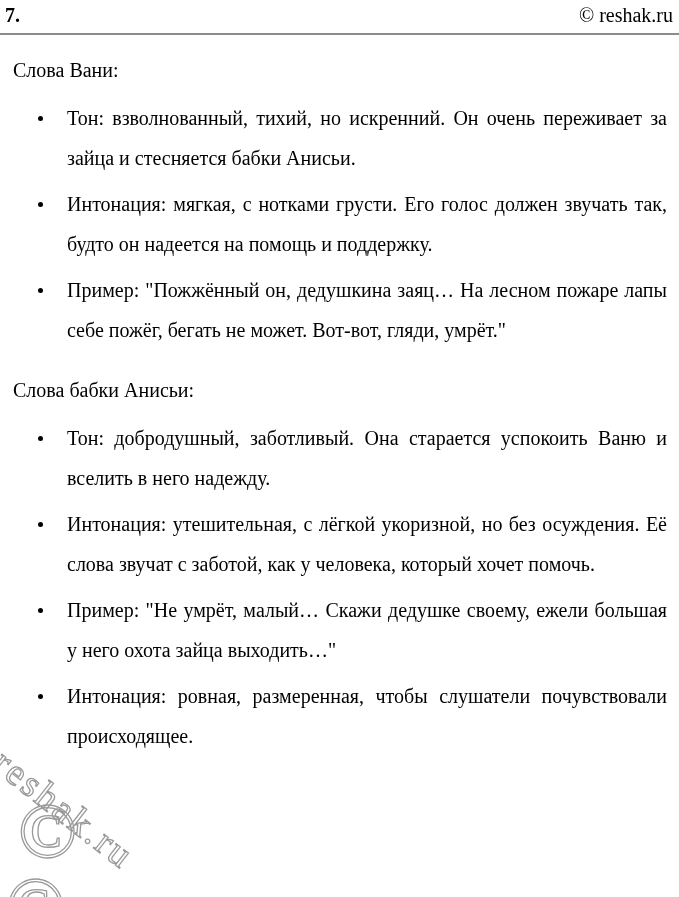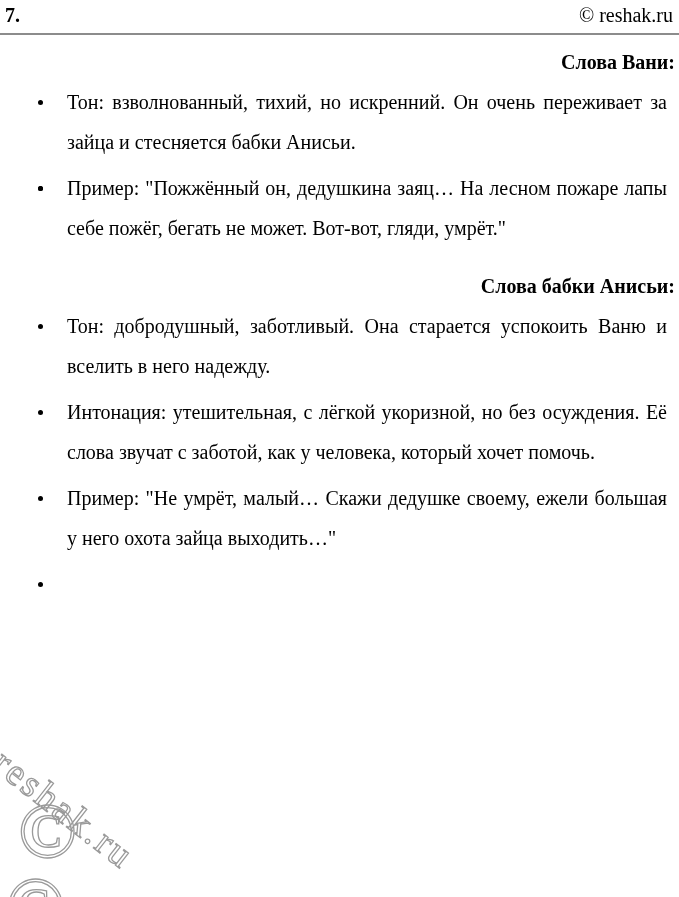--- a/index.html
+++ b/index.html
@@ -19,25 +19,25 @@
     justify-content: space-between;
     align-items: flex-start;
     padding: 4px 6px 6px 5px;
     border-bottom: 2px solid #8c8c8c;
     line-height: 23px;
   }
   .task-number { font-weight: bold; }
   .copyright { font-weight: normal; }
   .doc { padding: 0 4px 0 5px; }
   .section-heading {
-    margin: 0;
+    margin: 8px;
     padding-top: 7px;
     line-height: 40px;
-    text-align: right;
-    font-weight: bold;
+    text-align: left;
+    font-weight: normal;
     font-size: 20px;
   }
   .section-heading.later { padding-top: 12px; }
   .bullet-item {
     position: relative;
     margin: 0 8px 6px 0;
     padding-left: 62px;
     line-height: 40px;
     text-align: justify;
   }
@@ -73,25 +73,25 @@
 <body>
 
 <div class="page">
   <div class="header">
     <span class="task-number">7.</span>
     <span class="copyright">© reshak.ru</span>
   </div>
   <div class="doc">
       <p class="section-heading">Слова Вани:</p>
       <div class="bullet-item"><span class="dot"></span><span>Тон: взволнованный, тихий, но искренний. Он очень переживает за зайца и стесняется бабки Анисьи.</span></div>
-      <div class="bullet-item"><span class="dot"></span></div>
+      <div class="bullet-item"><span class="dot"></span><span>Интонация: мягкая, с нотками грусти. Его голос должен звучать так, будто он надеется на помощь и поддержку.</span></div>
       <div class="bullet-item"><span class="dot"></span><span>Пример: "Пожжённый он, дедушкина заяц… На лесном пожаре лапы себе пожёг, бегать не может. Вот-вот, гляди, умрёт."</span></div>
       <p class="section-heading later">Слова бабки Анисьи:</p>
       <div class="bullet-item"><span class="dot"></span><span>Тон: добродушный, заботливый. Она старается успокоить Ваню и вселить в него надежду.</span></div>
       <div class="bullet-item"><span class="dot"></span><span>Интонация: утешительная, с лёгкой укоризной, но без осуждения. Её слова звучат с заботой, как у человека, который хочет помочь.</span></div>
       <div class="bullet-item"><span class="dot"></span><span>Пример: "Не умрёт, малый… Скажи дедушке своему, ежели большая у него охота зайца выходить…"</span></div>
-      <div class="bullet-item"><span class="dot"></span></div>
+      <div class="bullet-item"><span class="dot"></span><span>Интонация: ровная, размеренная, чтобы слушатели почувствовали происходящее.</span></div>
     </div>
 </div>
 
 <div class="watermark wm-text">reshak.ru</div>
 <div class="watermark wm-c1">©</div>
 <div class="watermark wm-c2">©</div>
 
 </body></html>

